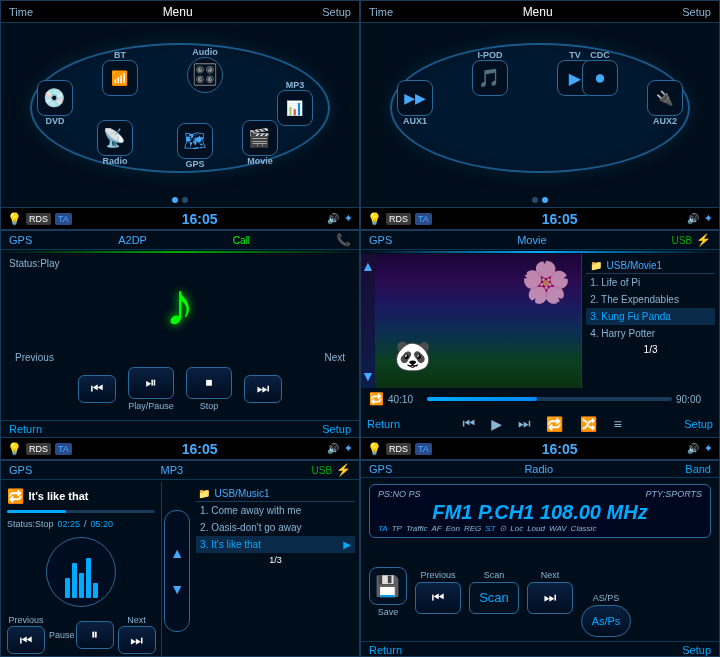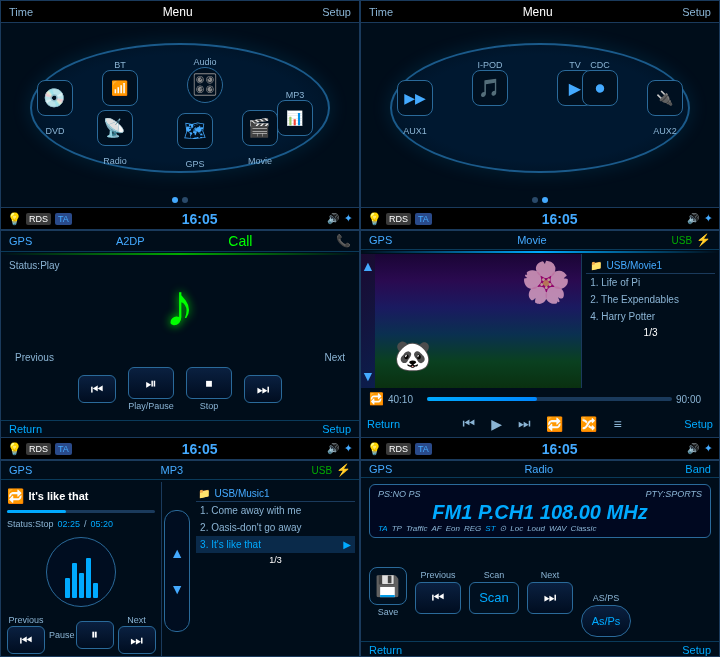--- a/index.html
+++ b/index.html
@@ -113,21 +113,22 @@
       background: #001020;
       display: flex;
       align-items: center;
       justify-content: center;
       font-size: 18px;
       color: #4af;
     }
     .menu-item .icon-label {
       color: #8ab4d4;
       font-size: 9px;
-      margin-top: 10px;
+      margin-top: 0;
+      font-weight: bold;
     }
 
     
     .item-dvd { left: 5px; top: 35px; }
     .item-bt { left: 70px; top: 5px; }
     .item-audio { left: 155px; top: 2px; }
     .item-mp3 { right: 15px; top: 35px; }
     .item-radio { left: 65px; bottom: 5px; }
     .item-gps { left: 145px; bottom: 2px; }
     .item-movie { right: 50px; bottom: 5px; }
@@ -156,21 +157,21 @@
     
     .panel-header {
       display: flex;
       justify-content: space-between;
       align-items: center;
       padding: 2px 8px;
       border-bottom: 1px solid #0a3a5a;
     }
     .gps-label { color: #4af; font-size: 11px; }
     .mode-label { color: #4af; font-size: 11px; }
-    .call-label { color: #0f0; font-size: 14px; }
+    .call-label { color: #0f0; font-size: 10px; }
     .usb-label { color: #0a0; font-size: 10px; }
     .usb-icon { color: #0af; font-size: 12px; }
 
     .music-note {
       font-size: 60px;
       color: #0f0;
       text-shadow: 0 0 10px #0f0;
       position: absolute;
       left: 50%;
       top: 50%;
@@ -729,20 +730,21 @@
         <span class="movie-figure">🐼</span>
       </div>
     </div>
     <div class="movie-list">
       <div class="movie-folder">
         <span>📁</span>
         <span>USB/Movie1</span>
       </div>
       <div class="movie-list-item">1. Life of Pi</div>
       <div class="movie-list-item">2. The Expendables</div>
+      <div class="movie-list-item active">3. Kung Fu Panda</div>
       <div class="movie-list-item">4. Harry Potter</div>
       <div class="movie-counter">1/3</div>
     </div>
   </div>
   <div class="progress-bar-area">
     <span style="color:#4af;font-size:12px;">🔁</span>
     <span class="progress-time">40:10</span>
     <div class="progress-track">
       <div class="progress-fill prog-45"></div>
     </div>

